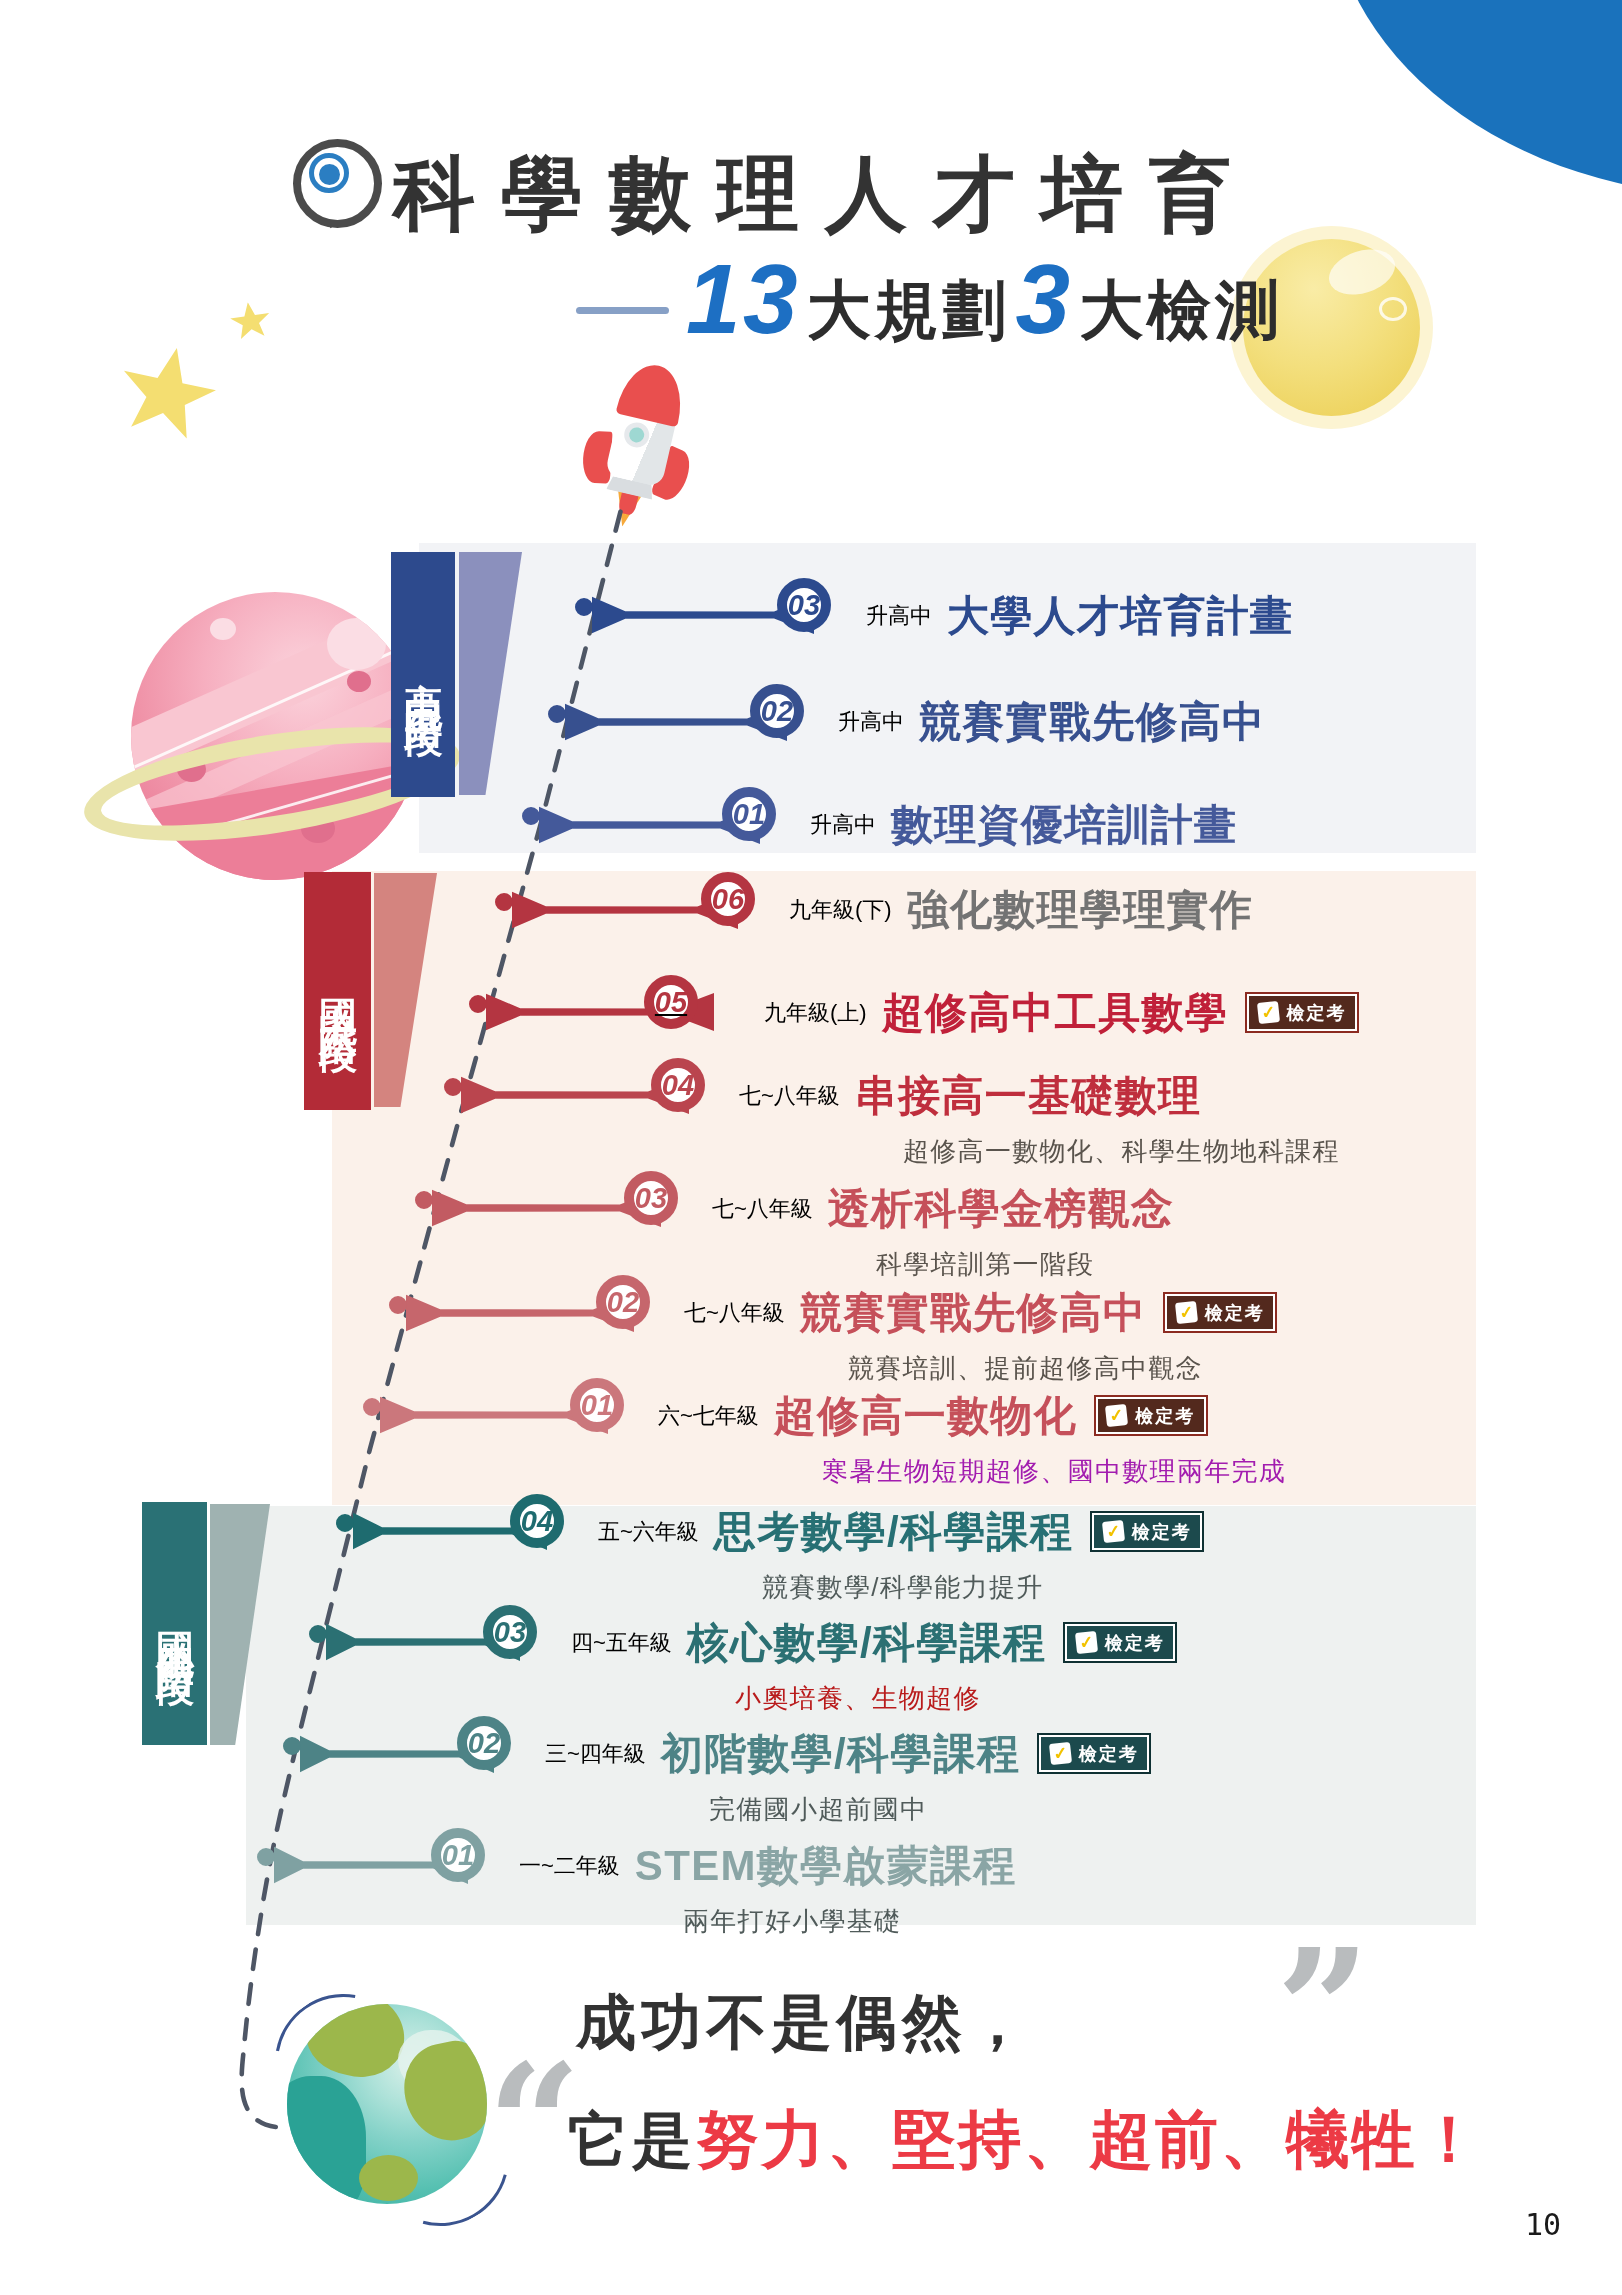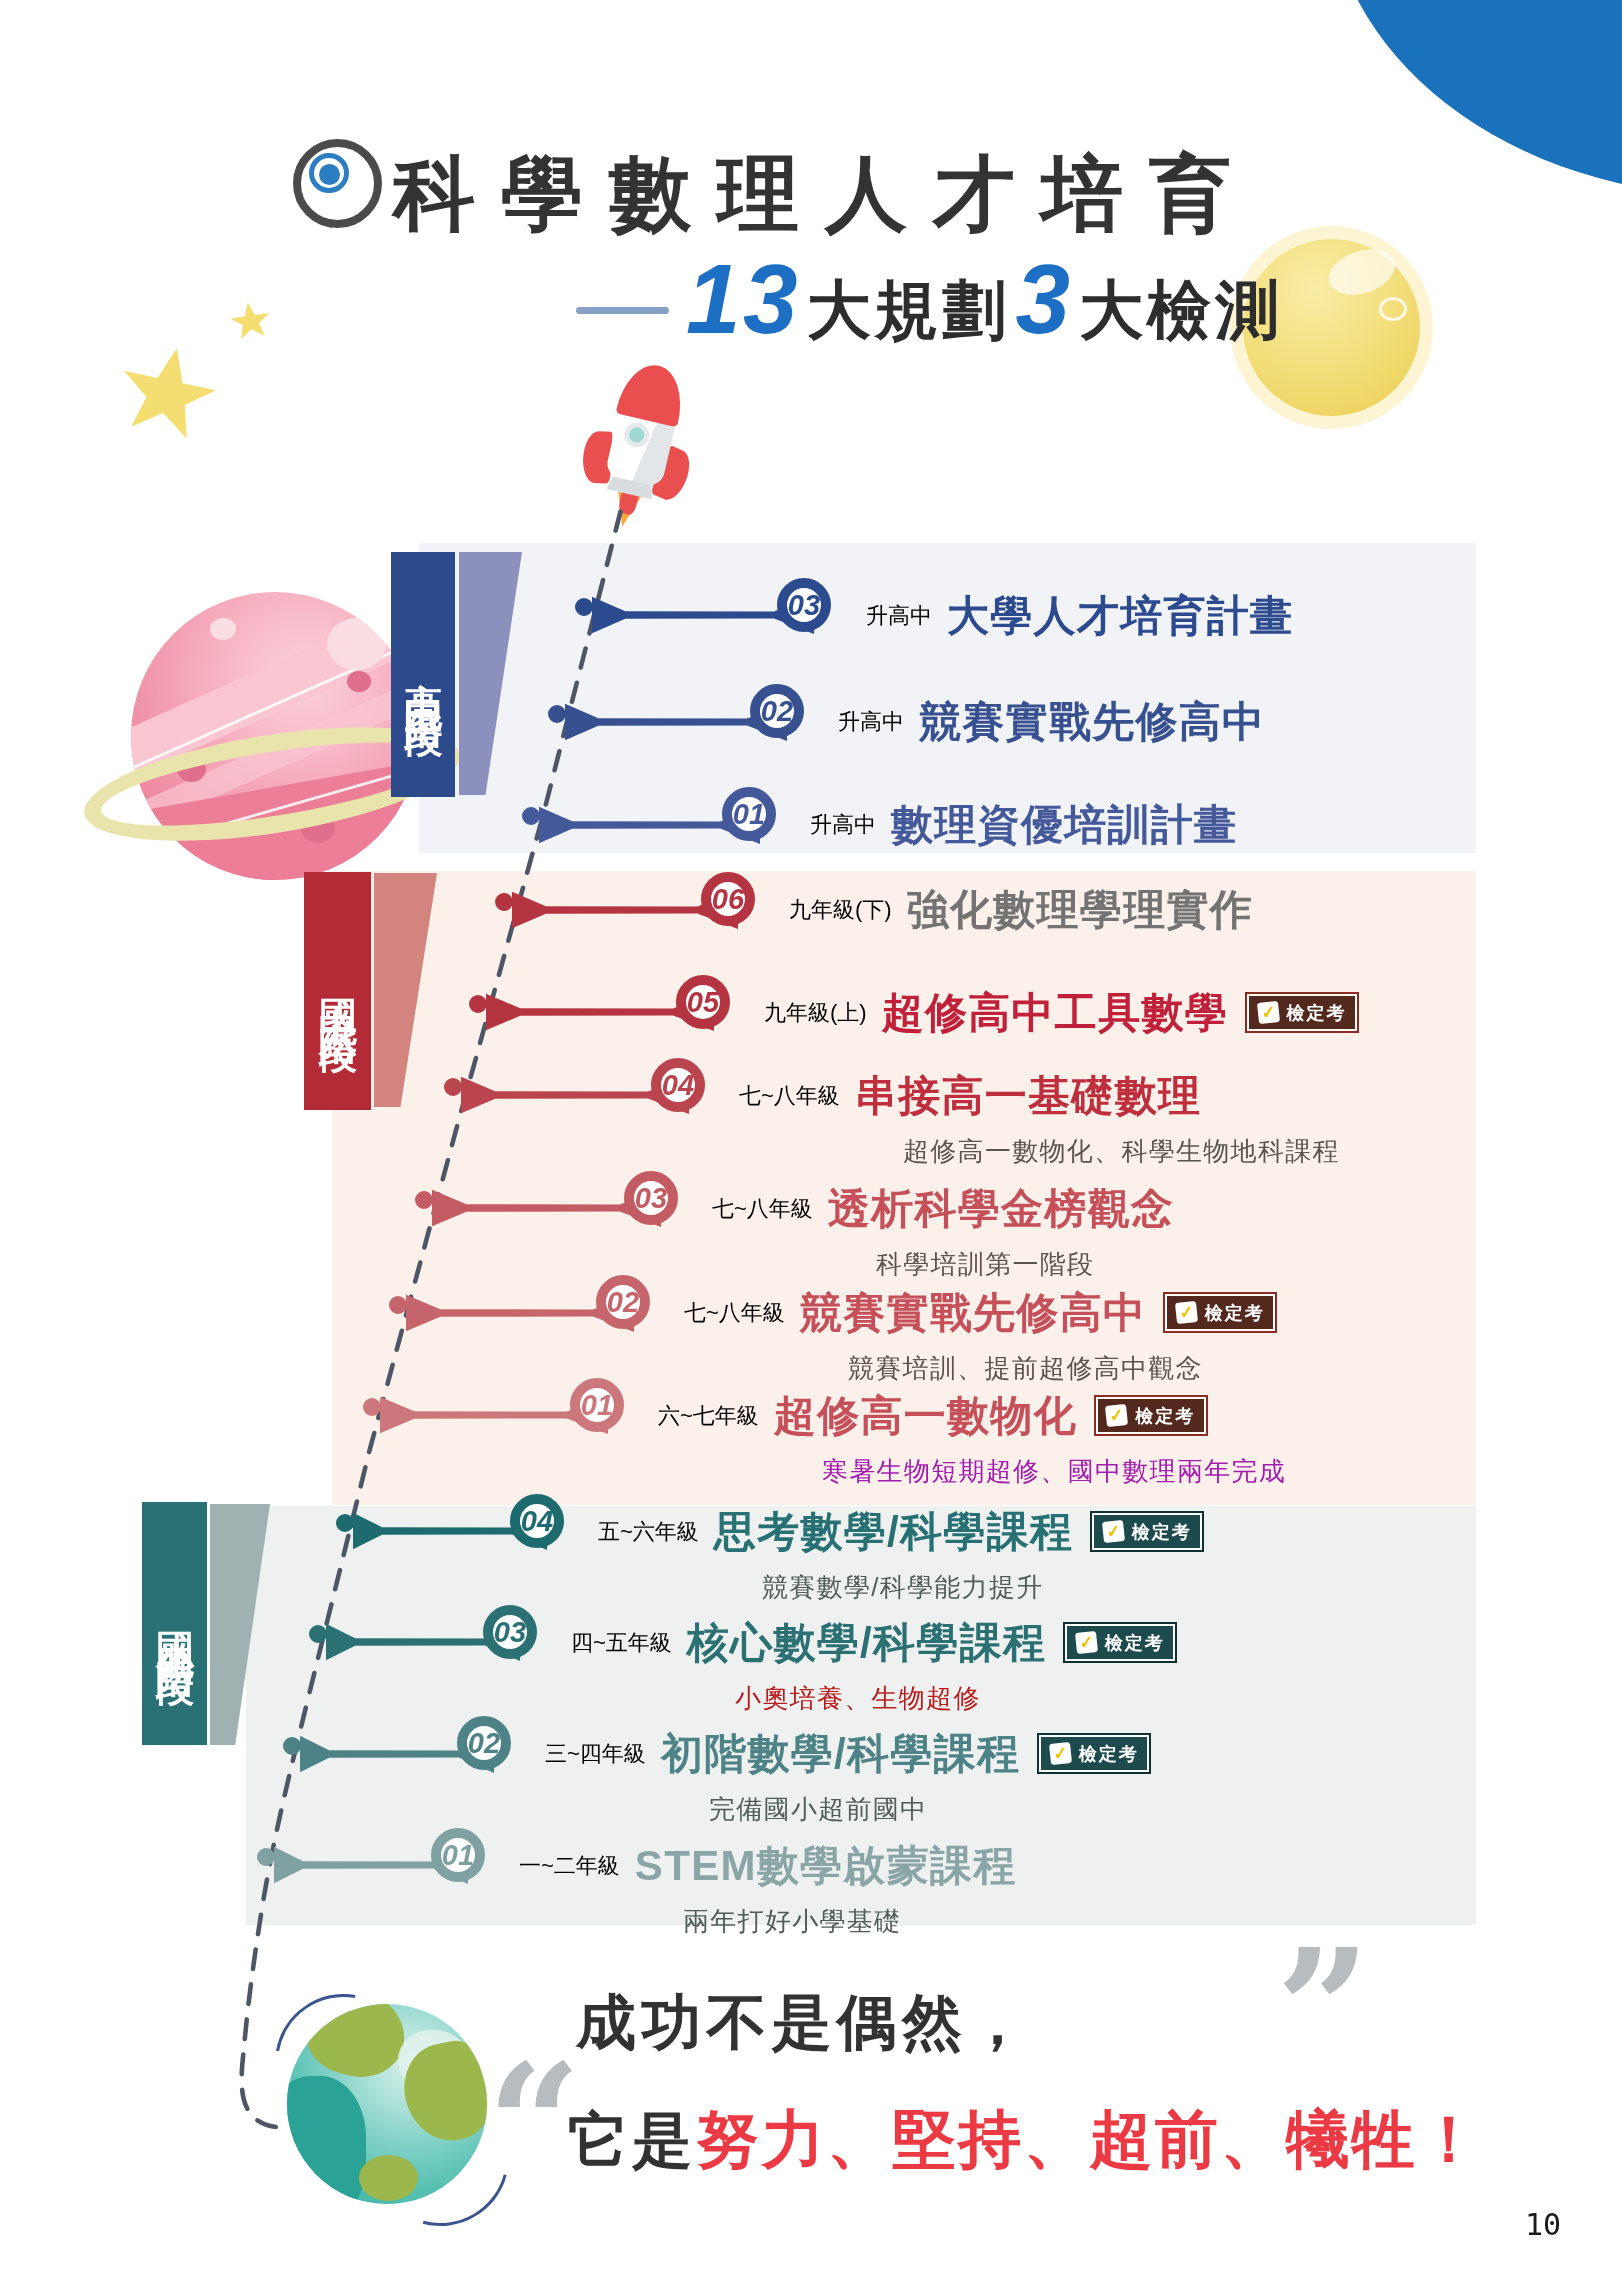--- a/index.html
+++ b/index.html
@@ -268,21 +268,21 @@
       <div class="row-main">
         <span class="grade" data-name="grade-label">九年級(下)</span>
         <span class="course" style="color:#737373;" data-name="course-title">強化數理學理實作</span>
       </div>
     </div>
   </div>
 
   <div class="row" data-name="timeline-row-jh-05">
     <div class="pin-neck" style="left:486px;top:993px;width:228px;background:#b43541;" data-name="pin-neck"></div>
     <div class="pin-tail" style="left:469px;top:995px;border-color:#b43541;" data-name="pin-tail"></div>
-    <div class="pin-head" style="left:676px;top:975px;border-color:#b43541;" data-name="pin-head">
+    <div class="pin-head" style="left:644px;top:975px;border-color:#b43541;text-decoration:underline;" data-name="pin-head">
       <span class="pin-num" style="color:#b43541;" data-name="pin-number">05</span>
     </div>
     <div class="row-text" style="left:764px;top:975px;">
       <div class="row-main">
         <span class="grade" data-name="grade-label">九年級(上)</span>
         <span class="course" style="color:#c02039;" data-name="course-title">超修高中工具數學</span>
         <span class="badge badge-jh" data-name="certification-badge">
           <span class="chk" data-name="checkbox-icon">✓</span>
           <span class="blabel" data-name="badge-label">檢定考</span>
         </span>

